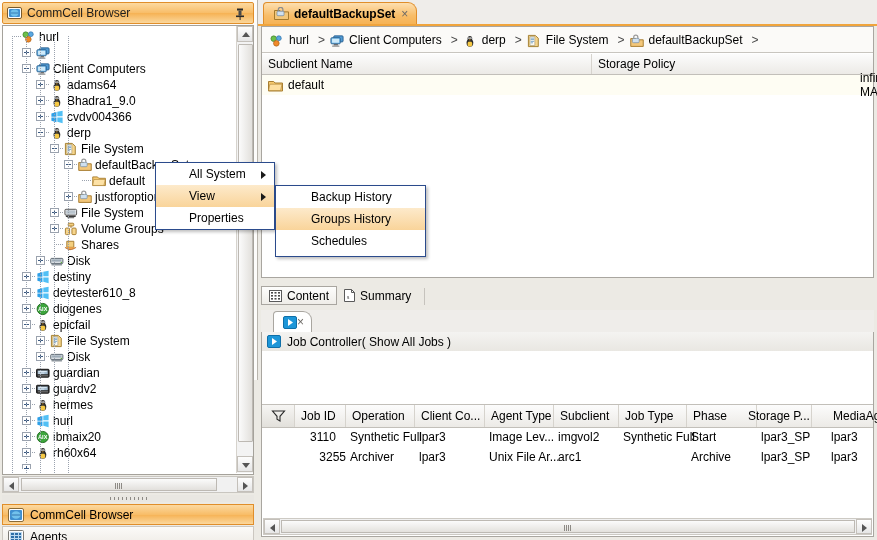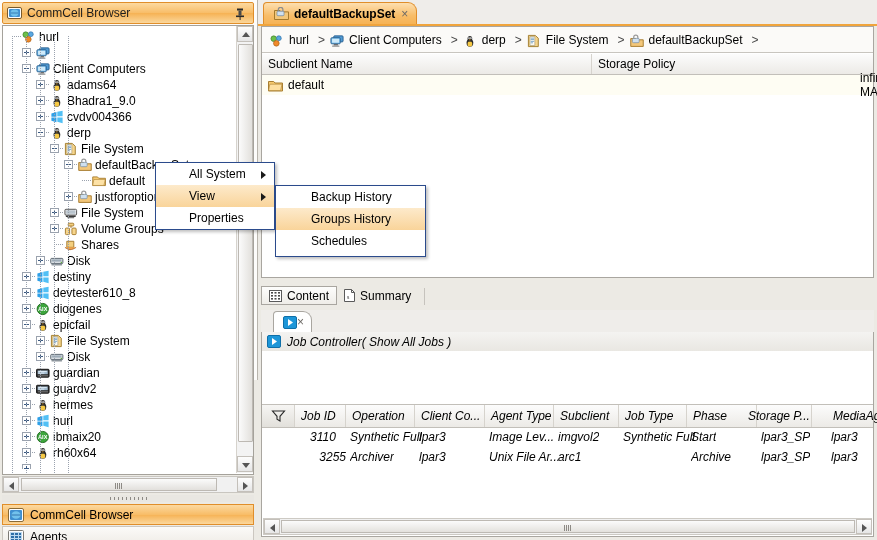--- a/index.html
+++ b/index.html
@@ -106,21 +106,21 @@
 
   .jc-pane{position:absolute;left:3px;top:310px;width:613px;height:227px;}
   .jc-tabstrip{position:absolute;left:0;top:0;width:613px;height:22px;background:#efedea;
     border-bottom:1px solid #a9a6a0;}
   .jc-tab{position:absolute;left:12px;top:1px;height:21px;background:#fff;
     border:1px solid #a9a6a0;border-bottom:none;border-radius:4px 9px 0 0;
     display:flex;align-items:center;padding:0 7px 0 9px;box-sizing:border-box;}
   .jc-tab .t{margin:0 6px 0 5px;font-size:12px;}
 
   .jc-body{position:absolute;left:0;top:22px;width:613px;height:205px;background:#fff;
-    border:1px solid #a9a6a0;border-top:none;box-sizing:border-box;font-style:italic;}
+    border:1px solid #a9a6a0;border-top:none;box-sizing:border-box;}
   .jc-header{position:absolute;left:0;top:0;width:611px;height:19px;
     background:linear-gradient(to bottom,#f4f3f1,#e9e7e2);display:flex;align-items:center;padding-left:5px;
     box-sizing:border-box;}
   .jc-header .t{margin-left:6px;font-size:12px;}
 
   .jtab-head{position:absolute;left:0;top:72px;width:611px;height:22px;
     background:linear-gradient(to bottom,#fcfcfc,#eceae6);border-top:1px solid #c2bfb9;
     border-bottom:1px solid #c2bfb9;}
   .jth{position:absolute;top:0;height:22px;line-height:22px;font-size:12px;box-sizing:border-box;
     border-right:1px solid #d6d3cd;padding-left:6px;}

